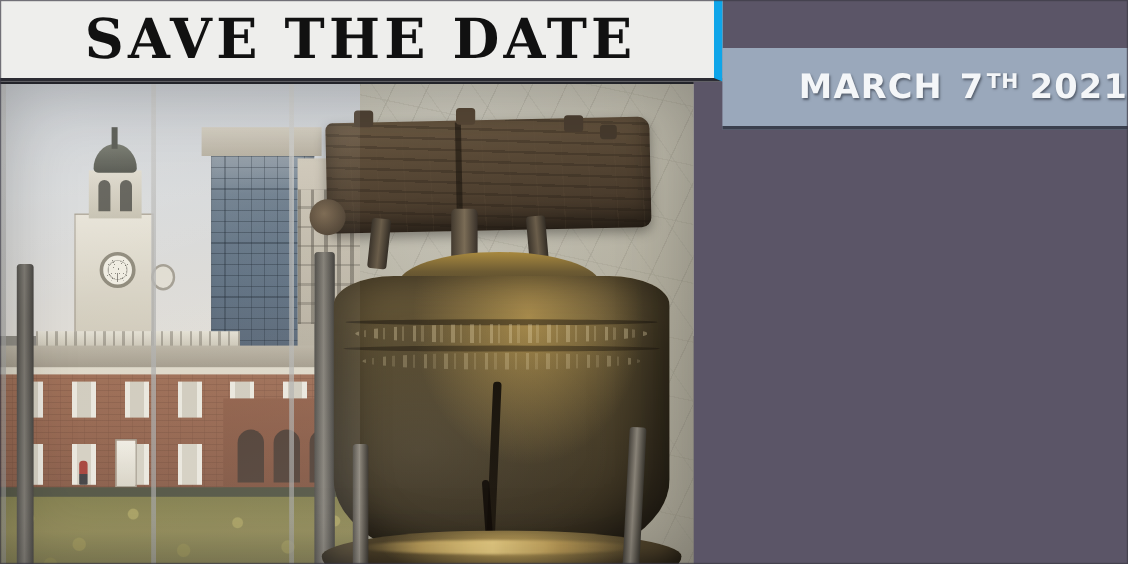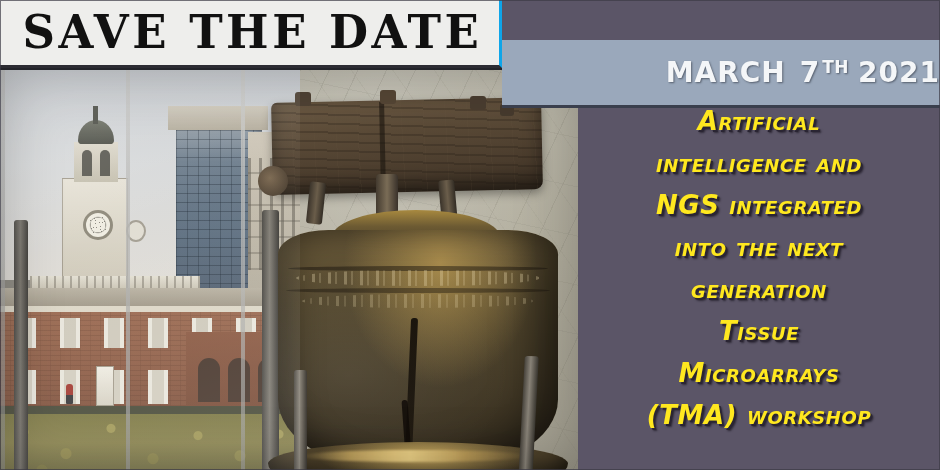--- a/index.html
+++ b/index.html
@@ -19,24 +19,24 @@
   
   #header-band {
     position: absolute;
     left: 0; top: 0;
     width: 940px;
     height: 68px;
     display: flex;
     z-index: 30;
   }
   #save-the-date-panel {
-    width: 502px;
+    width: 602px;
     height: 68px;
     background: #eeeeec;
-    border-right: 3px solid #0ea5e9;
+    border-right: 7px solid #0ea5e9;
     border-bottom: 3px solid #2c2c33;
     box-sizing: border-box;
     display: flex;
     align-items: center;
     justify-content: center;
   }
   #save-the-date-title {
     font-family: "DejaVu Serif", "Liberation Serif", serif;
     font-weight: bold;
     font-size: 45px;
@@ -560,25 +560,15 @@
     <div class="ph" id="ph-stand-l"></div>
     <div class="ph" id="ph-stand-r"></div>
 
     <div class="ph" id="ph-mull3"></div>
     <div class="ph" id="ph-mull1"></div>
     <div class="ph" id="ph-mull2"></div>
     <div class="ph" id="ph-glasshaze"></div>
     <div class="ph" id="ph-vignette"></div>
   </div>
 
-  <div id="right-panel">
-    <div class="headline-line">Artificial</div>
-    <div class="headline-line">intelligence and</div>
-    <div class="headline-line">NGS integrated</div>
-    <div class="headline-line">into the next</div>
-    <div class="headline-line">generation</div>
-    <div class="headline-line">Tissue</div>
-    <div class="headline-line">Microarrays</div>
-    <div class="headline-line">(TMA) workshop</div>
-  </div>
 
   <div id="poster-edge"></div>
 </div>
 
 </body></html>

